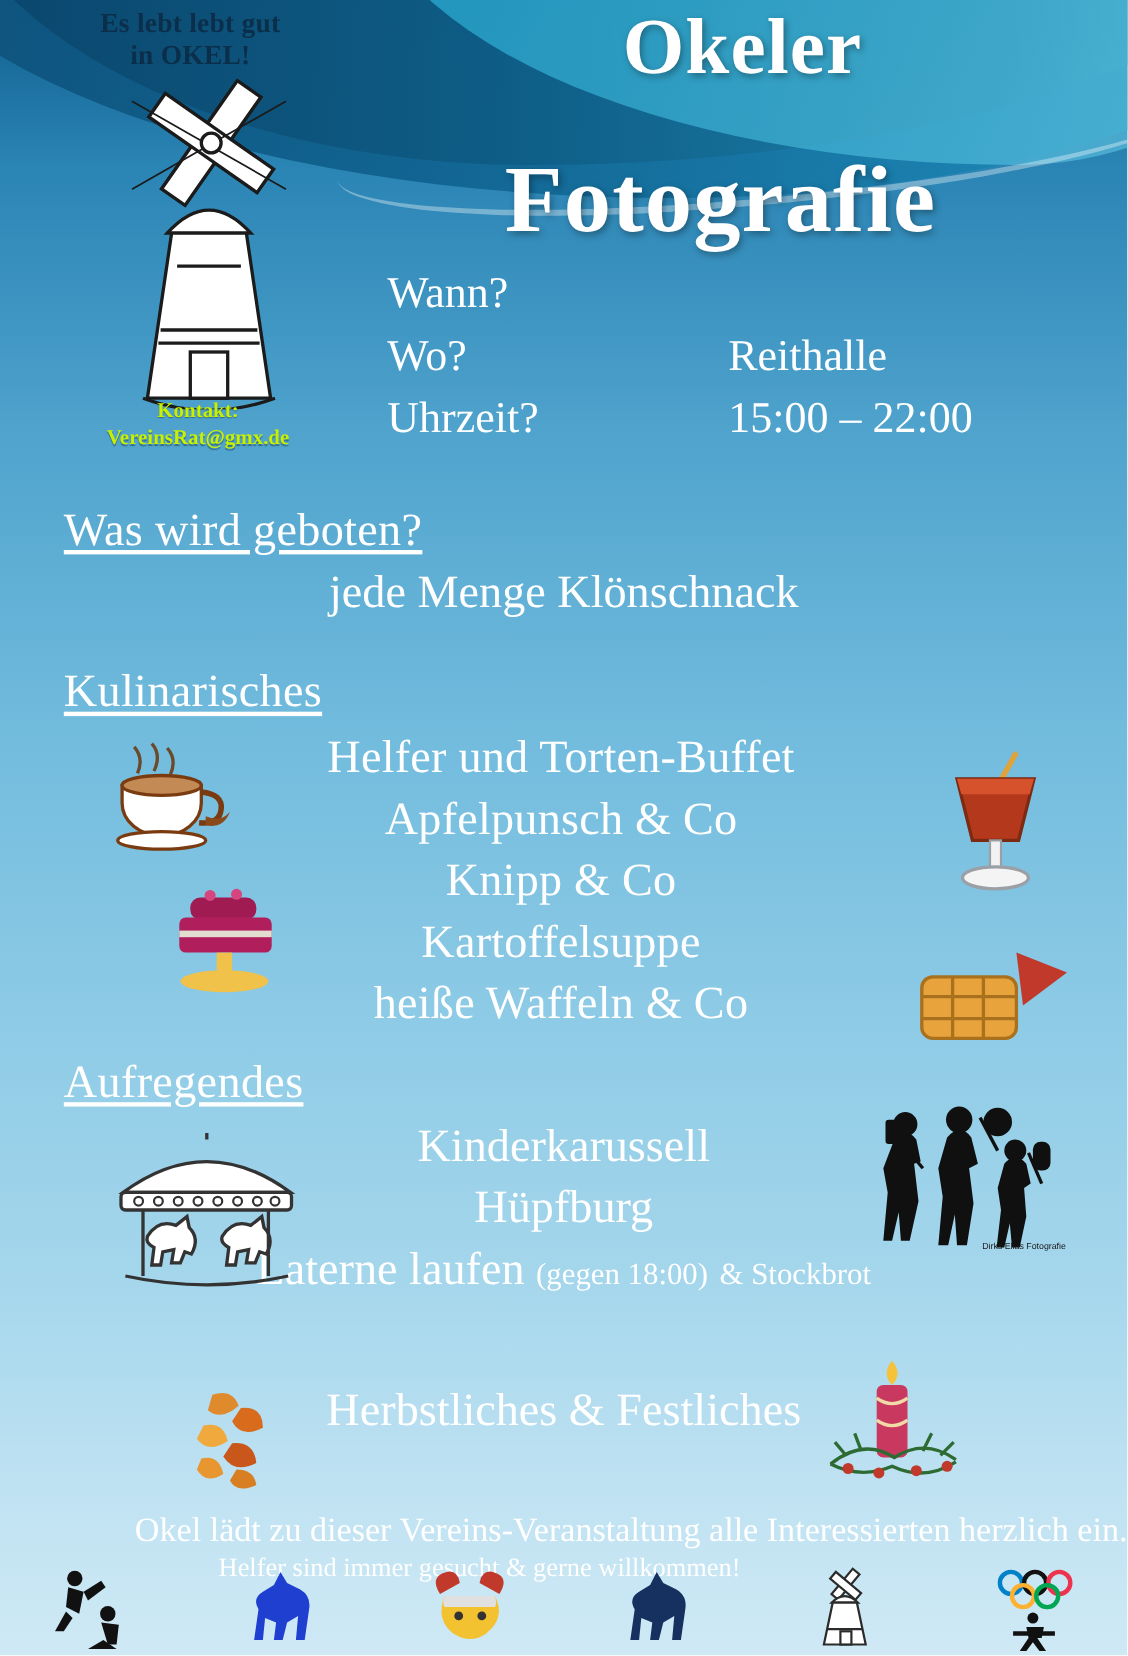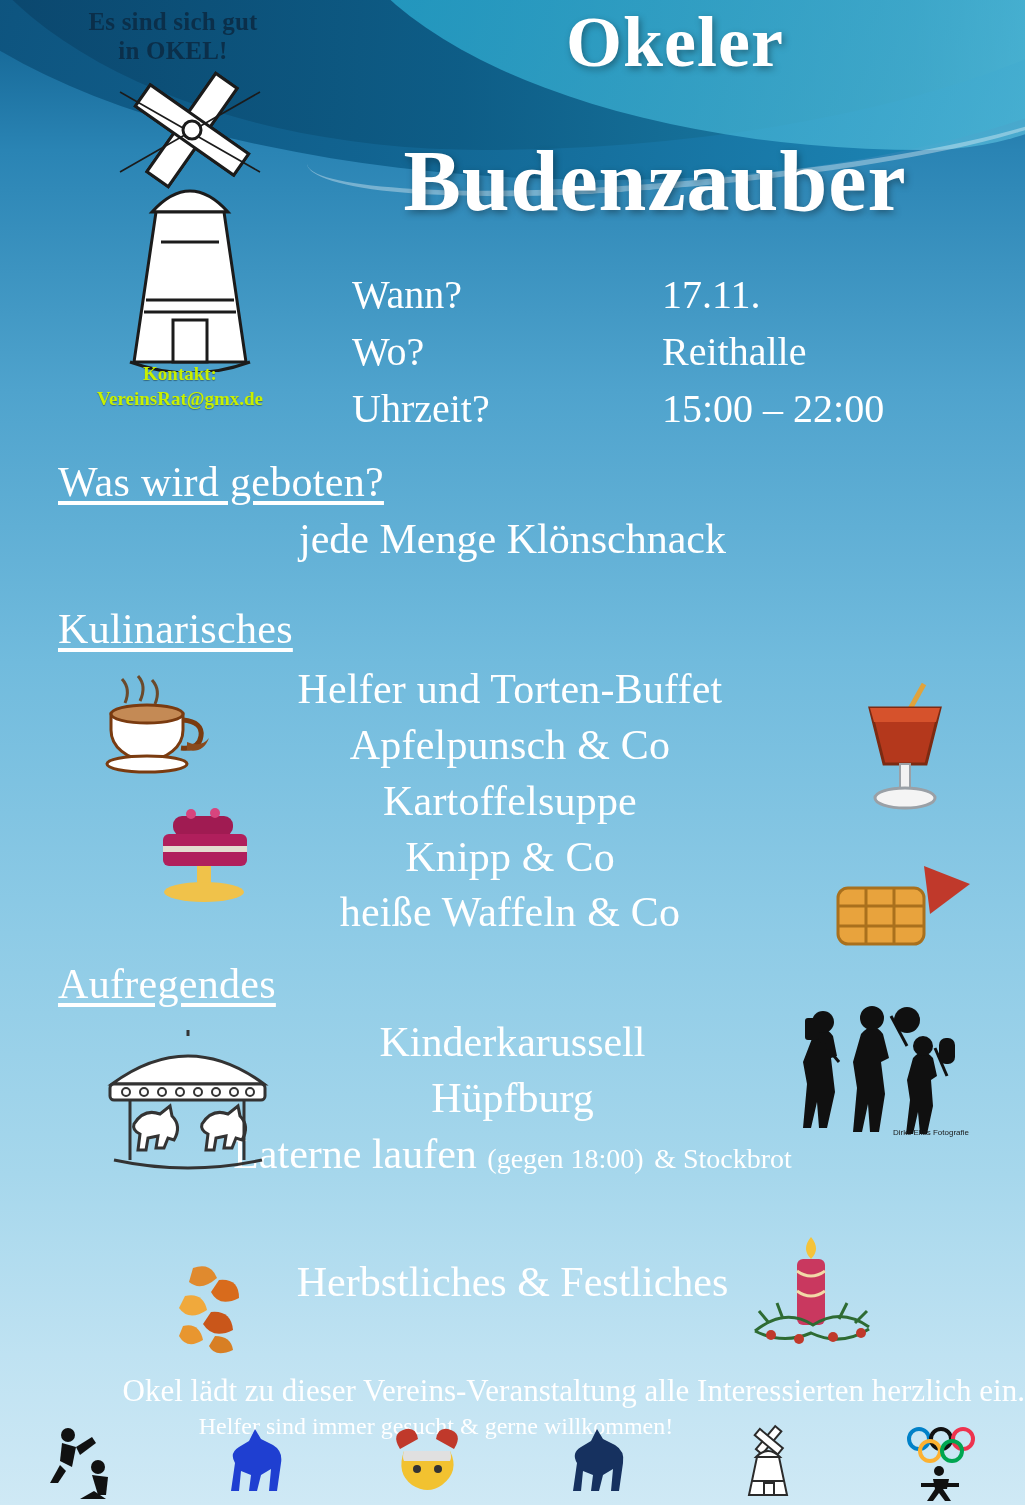--- a/index.html
+++ b/index.html
@@ -121,21 +121,20 @@
     text-shadow: 2px 3px 7px rgba(0,0,0,0.35);
   }
 
   
   .facts {
     position: absolute;
     top: 238px; left: 352px;
     width: 620px;
     font-size: 40px;
     line-height: 1.42;
-    margin-top: 29px;
   }
   .facts .row { display: flex; }
   .facts .q { width: 310px; }
   .facts .a { flex: 1; }
 
   
   .section-head {
     position: absolute;
     font-size: 42px;
     text-decoration: underline;
@@ -229,21 +228,21 @@
 <body>
 
 <div class="poster">
 
   <div class="swoosh-a"></div>
   <div class="swoosh-b"></div>
   <div class="swoosh-c"></div>
   <div class="swoosh-line"></div>
 
   <div class="tagline">
-    <span>Es sind sich gut</span>
+    <span>Es lebt lebt gut</span>
     <span>in OKEL!</span>
   </div>
 
   <div class="windmill">
     <svg viewBox="0 0 250 310" width="250" height="310">
       <g stroke="#1b1b1b" stroke-width="3" fill="#ffffff">
 
         <g>
           <rect x="119" y="8" width="26" height="120" transform="rotate(35 132 68)"></rect>
           <rect x="119" y="8" width="26" height="120" transform="rotate(125 132 68)"></rect>
@@ -267,46 +266,45 @@
       </g>
     </svg>
   </div>
 
   <div class="contact">
     <div>Kontakt:</div>
     <div>VereinsRat@gmx.de</div>
   </div>
 
   <div class="title-1">Okeler</div>
-  <div class="title-2">Budenzauber</div>
+  <div class="title-2">Fotografie</div>
 
   <div class="facts">
     <div class="row">
       <div class="q">Wann?</div>
-      <div class="a">17.11.</div>
     </div>
     <div class="row">
       <div class="q">Wo?</div>
       <div class="a">Reithalle</div>
     </div>
     <div class="row">
       <div class="q">Uhrzeit?</div>
       <div class="a">15:00 – 22:00</div>
     </div>
   </div>
 
   <div class="section-head h-geboten">Was wird geboten?</div>
   <div class="line-geboten">jede Menge Klönschnack</div>
 
   <div class="section-head h-kulinar">Kulinarisches</div>
   <div class="kulinar-list">
     <div>Helfer und Torten-Buffet</div>
     <div>Apfelpunsch &amp; Co</div>
+    <div>Knipp &amp; Co</div>
     <div>Kartoffelsuppe</div>
-    <div>Knipp &amp; Co</div>
     <div>heiße Waffeln &amp; Co</div>
   </div>
 
   <div class="ill ill-coffee">
     <svg viewBox="0 0 125 110" width="125" height="110">
       <path d="M30 35 q6 -14 -3 -24 M45 33 q7 -15 -2 -25 M60 36 q6 -14 -3 -24" stroke="#6b4a2b" stroke-width="3" fill="none"></path>
       <path d="M16 46 h72 v16 a36 30 0 0 1 -72 0 z" fill="#ffffff" stroke="#7a3b10" stroke-width="3"></path>
       <path d="M88 52 q20 2 18 16 q-2 14 -20 12" fill="none" stroke="#7a3b10" stroke-width="5"></path>
       <ellipse cx="52" cy="46" rx="36" ry="9" fill="#c48a55" stroke="#7a3b10" stroke-width="3"></ellipse>
       <ellipse cx="52" cy="96" rx="40" ry="8" fill="#ffffff" stroke="#7a3b10" stroke-width="3"></ellipse>

